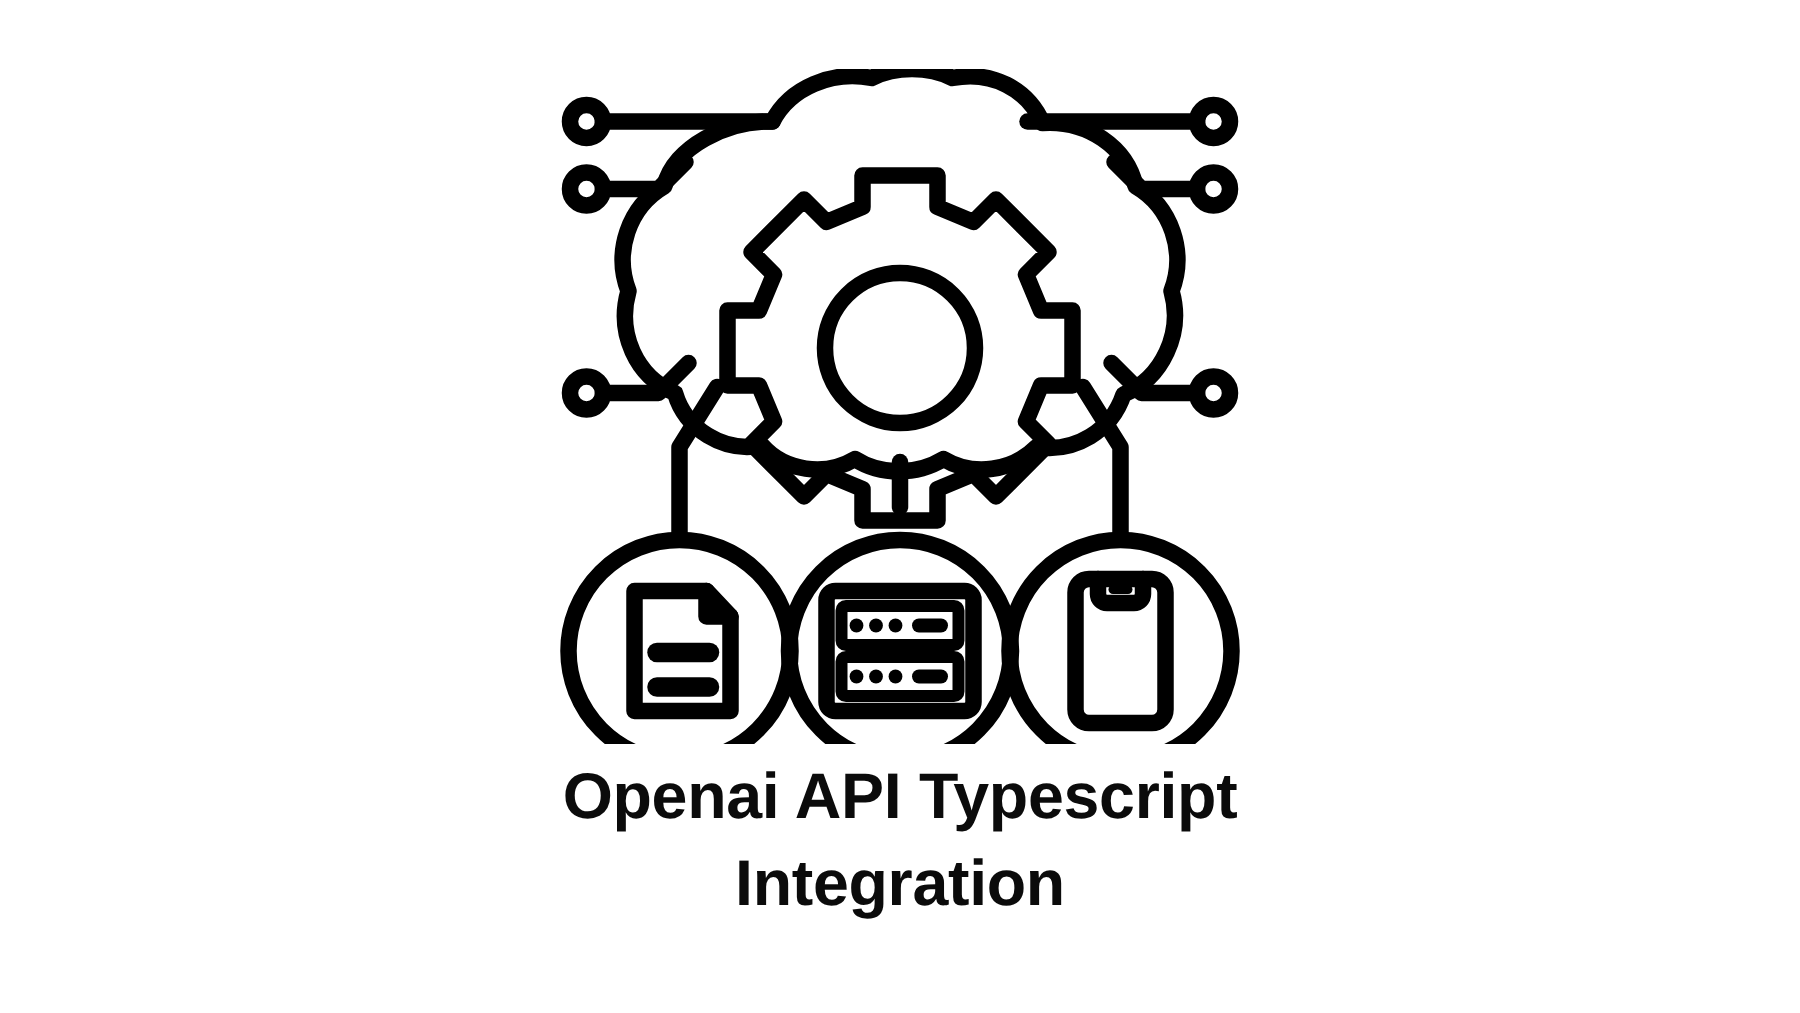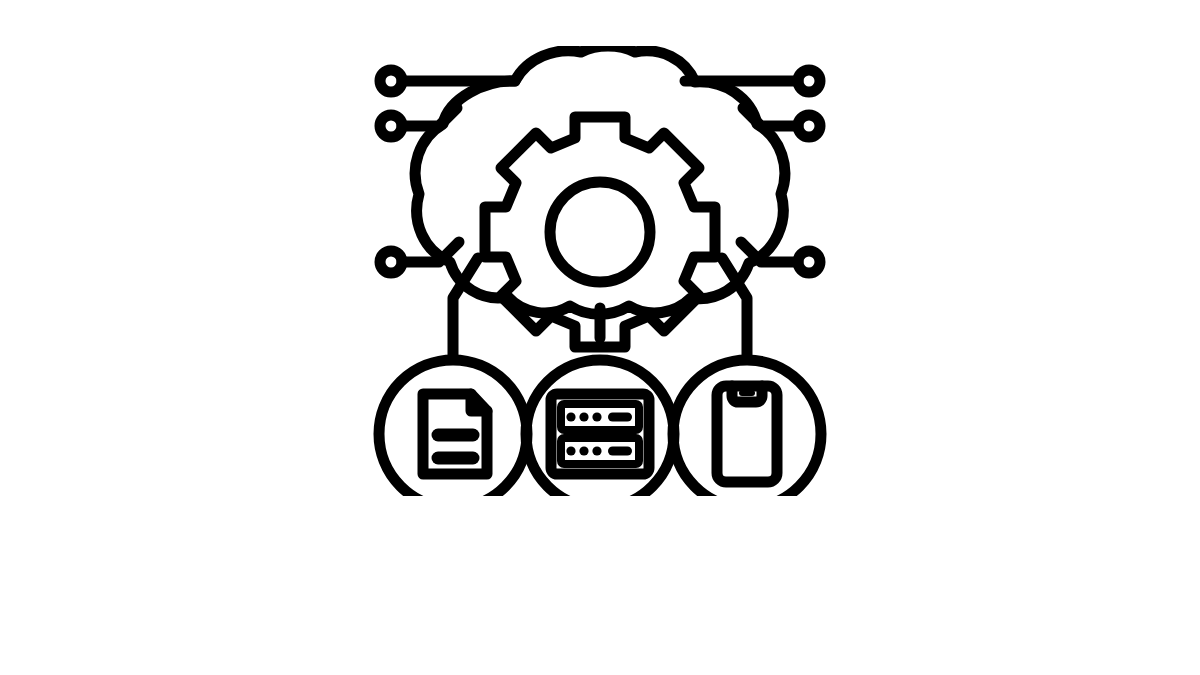--- a/index.html
+++ b/index.html
@@ -156,14 +156,16 @@
         <rect x="352" y="340" width="60" height="96" rx="9"></rect>
 
         <path d="M367 340 V350 a6 6 0 0 0 6 6 h18 a6 6 0 0 0 6 -6 V340"></path>
 
         <path d="M377 347 H387" stroke-width="6"></path>
       </g>
 
     </svg>
   </div>
 
+  <div class="caption">Openai API Typescript
+Integration</div>
 
 </div>
 
 </body></html>

